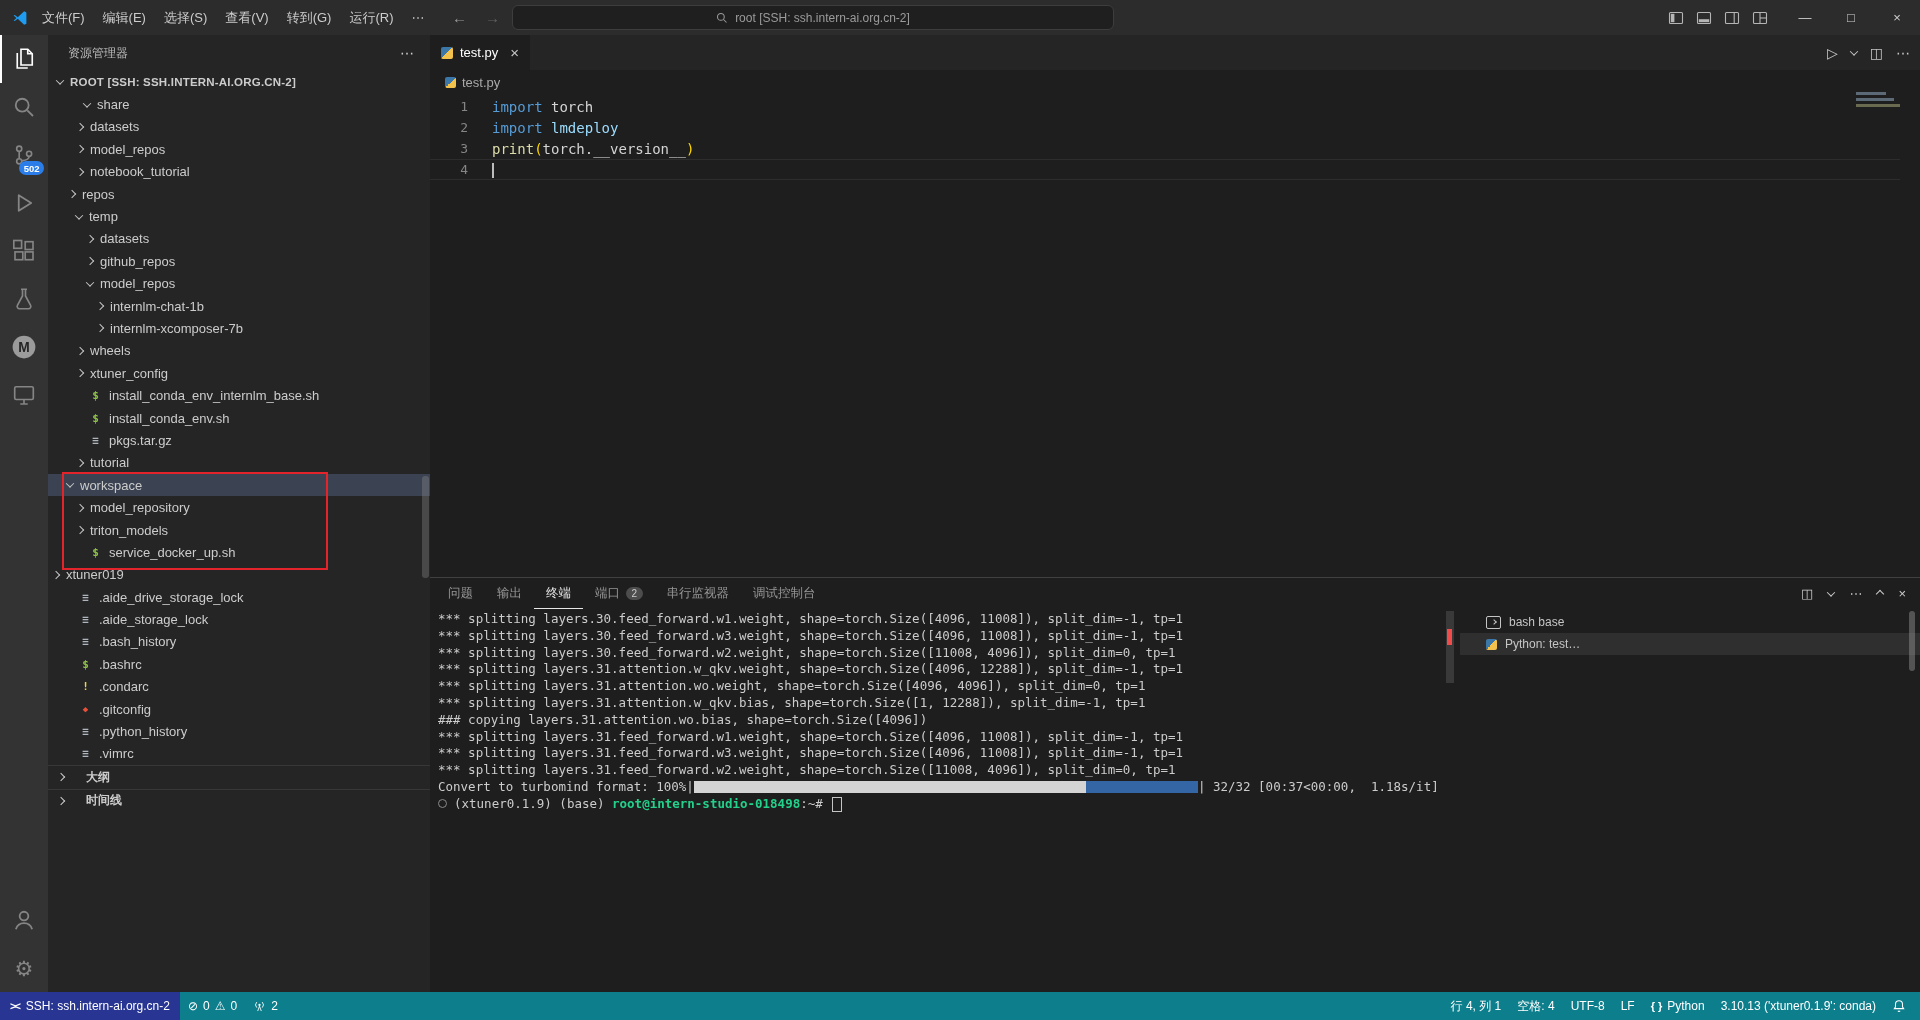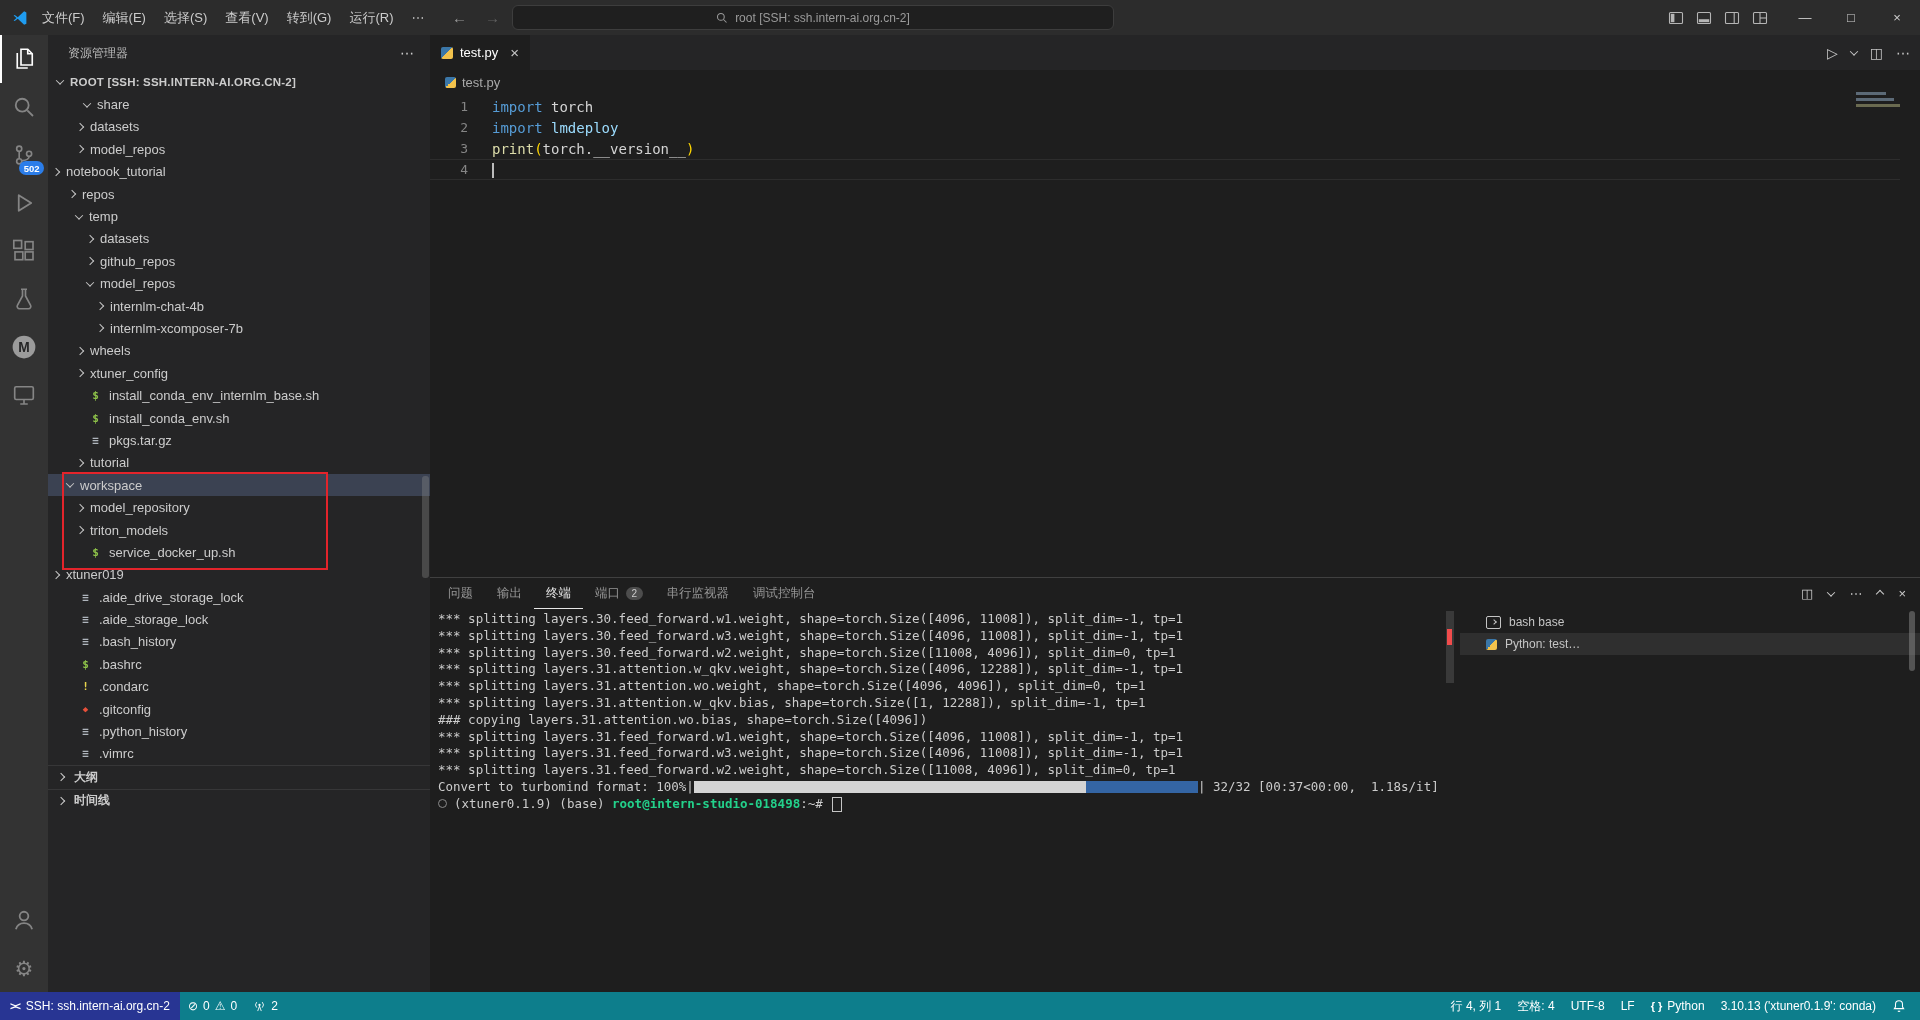--- a/index.html
+++ b/index.html
@@ -41,21 +41,21 @@
   .cv.right{transform:rotate(-45deg);}
   .cv.down{transform:rotate(45deg) translate(-1px,-1px);}
   .cv.up{transform:rotate(-135deg);}
   .ficon{width:15px;min-width:15px;text-align:center;margin-right:4px;font-weight:700;font-size:11px;font-family:"DejaVu Sans Mono",monospace;}
   .ficon.shell{color:#8dc149;}
   .ficon.doc{color:#b0b6bd;}
   .ficon.archive{color:#b0b6bd;}
   .ficon.config{color:#e8d44d;}
   .ficon.git{color:#e8503a;font-size:9px;}
   .tlabel{margin-left:2px;}
-  .section-row{height:22.4px;display:flex;align-items:center;gap:4px;font-weight:700;font-size:12px;color:#cccccc;border-top:1px solid rgba(140,140,140,.18);padding-left:6px;}
+  .section-row{height:22.4px;display:flex;align-items:center;gap:16px;font-weight:700;font-size:12px;color:#cccccc;border-top:1px solid rgba(140,140,140,.18);padding-left:6px;}
   #red-box{position:absolute;left:14px;top:437px;width:262px;height:94px;border:2px solid #e3242b;z-index:6;pointer-events:none;}
   #sb-scroll{position:absolute;right:1px;top:441px;width:7px;height:102px;background:rgba(140,140,140,.35);border-radius:3px;}
 
   
   #tabbar{position:absolute;left:430px;top:35px;right:0;height:35px;background:#252526;display:flex;}
   .tab{display:flex;align-items:center;gap:7px;padding:0 11px;background:#1e1e1e;color:#ffffff;font-size:13px;}
   .tab-close{color:#c5c5c5;font-size:15px;margin-left:5px;}
   .py-icon{display:inline-block;width:12px;height:12px;border-radius:2px;background:linear-gradient(135deg,#3b77a8 0 50%,#f2c24c 50% 100%);}
   #editor-actions{position:absolute;right:10px;top:35px;height:35px;display:flex;align-items:center;gap:13px;color:#c5c5c5;font-size:14px;z-index:3;}
   #breadcrumb{position:absolute;left:430px;top:70px;right:0;height:25px;background:#1e1e1e;display:flex;align-items:center;gap:6px;padding-left:15px;font-size:13px;color:#a9a9a9;}
@@ -257,21 +257,21 @@
             <span class="cv right"></span>
           </span>
           <span class="tlabel">datasets</span>
         </div>
         <div class="tree-row" style="padding-left: 24px;">
           <span class="twisty">
             <span class="cv right"></span>
           </span>
           <span class="tlabel">model_repos</span>
         </div>
-        <div class="tree-row" style="">
+        <div class="tree-row" style="padding-left: 24px;">
           <span class="twisty">
             <span class="cv right"></span>
           </span>
           <span class="tlabel">notebook_tutorial</span>
         </div>
         <div class="tree-row" style="padding-left: 16px;">
           <span class="twisty">
             <span class="cv right"></span>
           </span>
           <span class="tlabel">repos</span>
@@ -297,21 +297,21 @@
         <div class="tree-row" style="padding-left: 34px;">
           <span class="twisty">
             <span class="cv down"></span>
           </span>
           <span class="tlabel">model_repos</span>
         </div>
         <div class="tree-row" style="padding-left: 44px;">
           <span class="twisty">
             <span class="cv right"></span>
           </span>
-          <span class="tlabel">internlm-chat-4b</span>
+          <span class="tlabel">internlm-chat-1b</span>
         </div>
         <div class="tree-row" style="padding-left: 44px;">
           <span class="twisty">
             <span class="cv right"></span>
           </span>
           <span class="tlabel">internlm-xcomposer-7b</span>
         </div>
         <div class="tree-row" style="padding-left: 24px;">
           <span class="twisty">
             <span class="cv right"></span>

